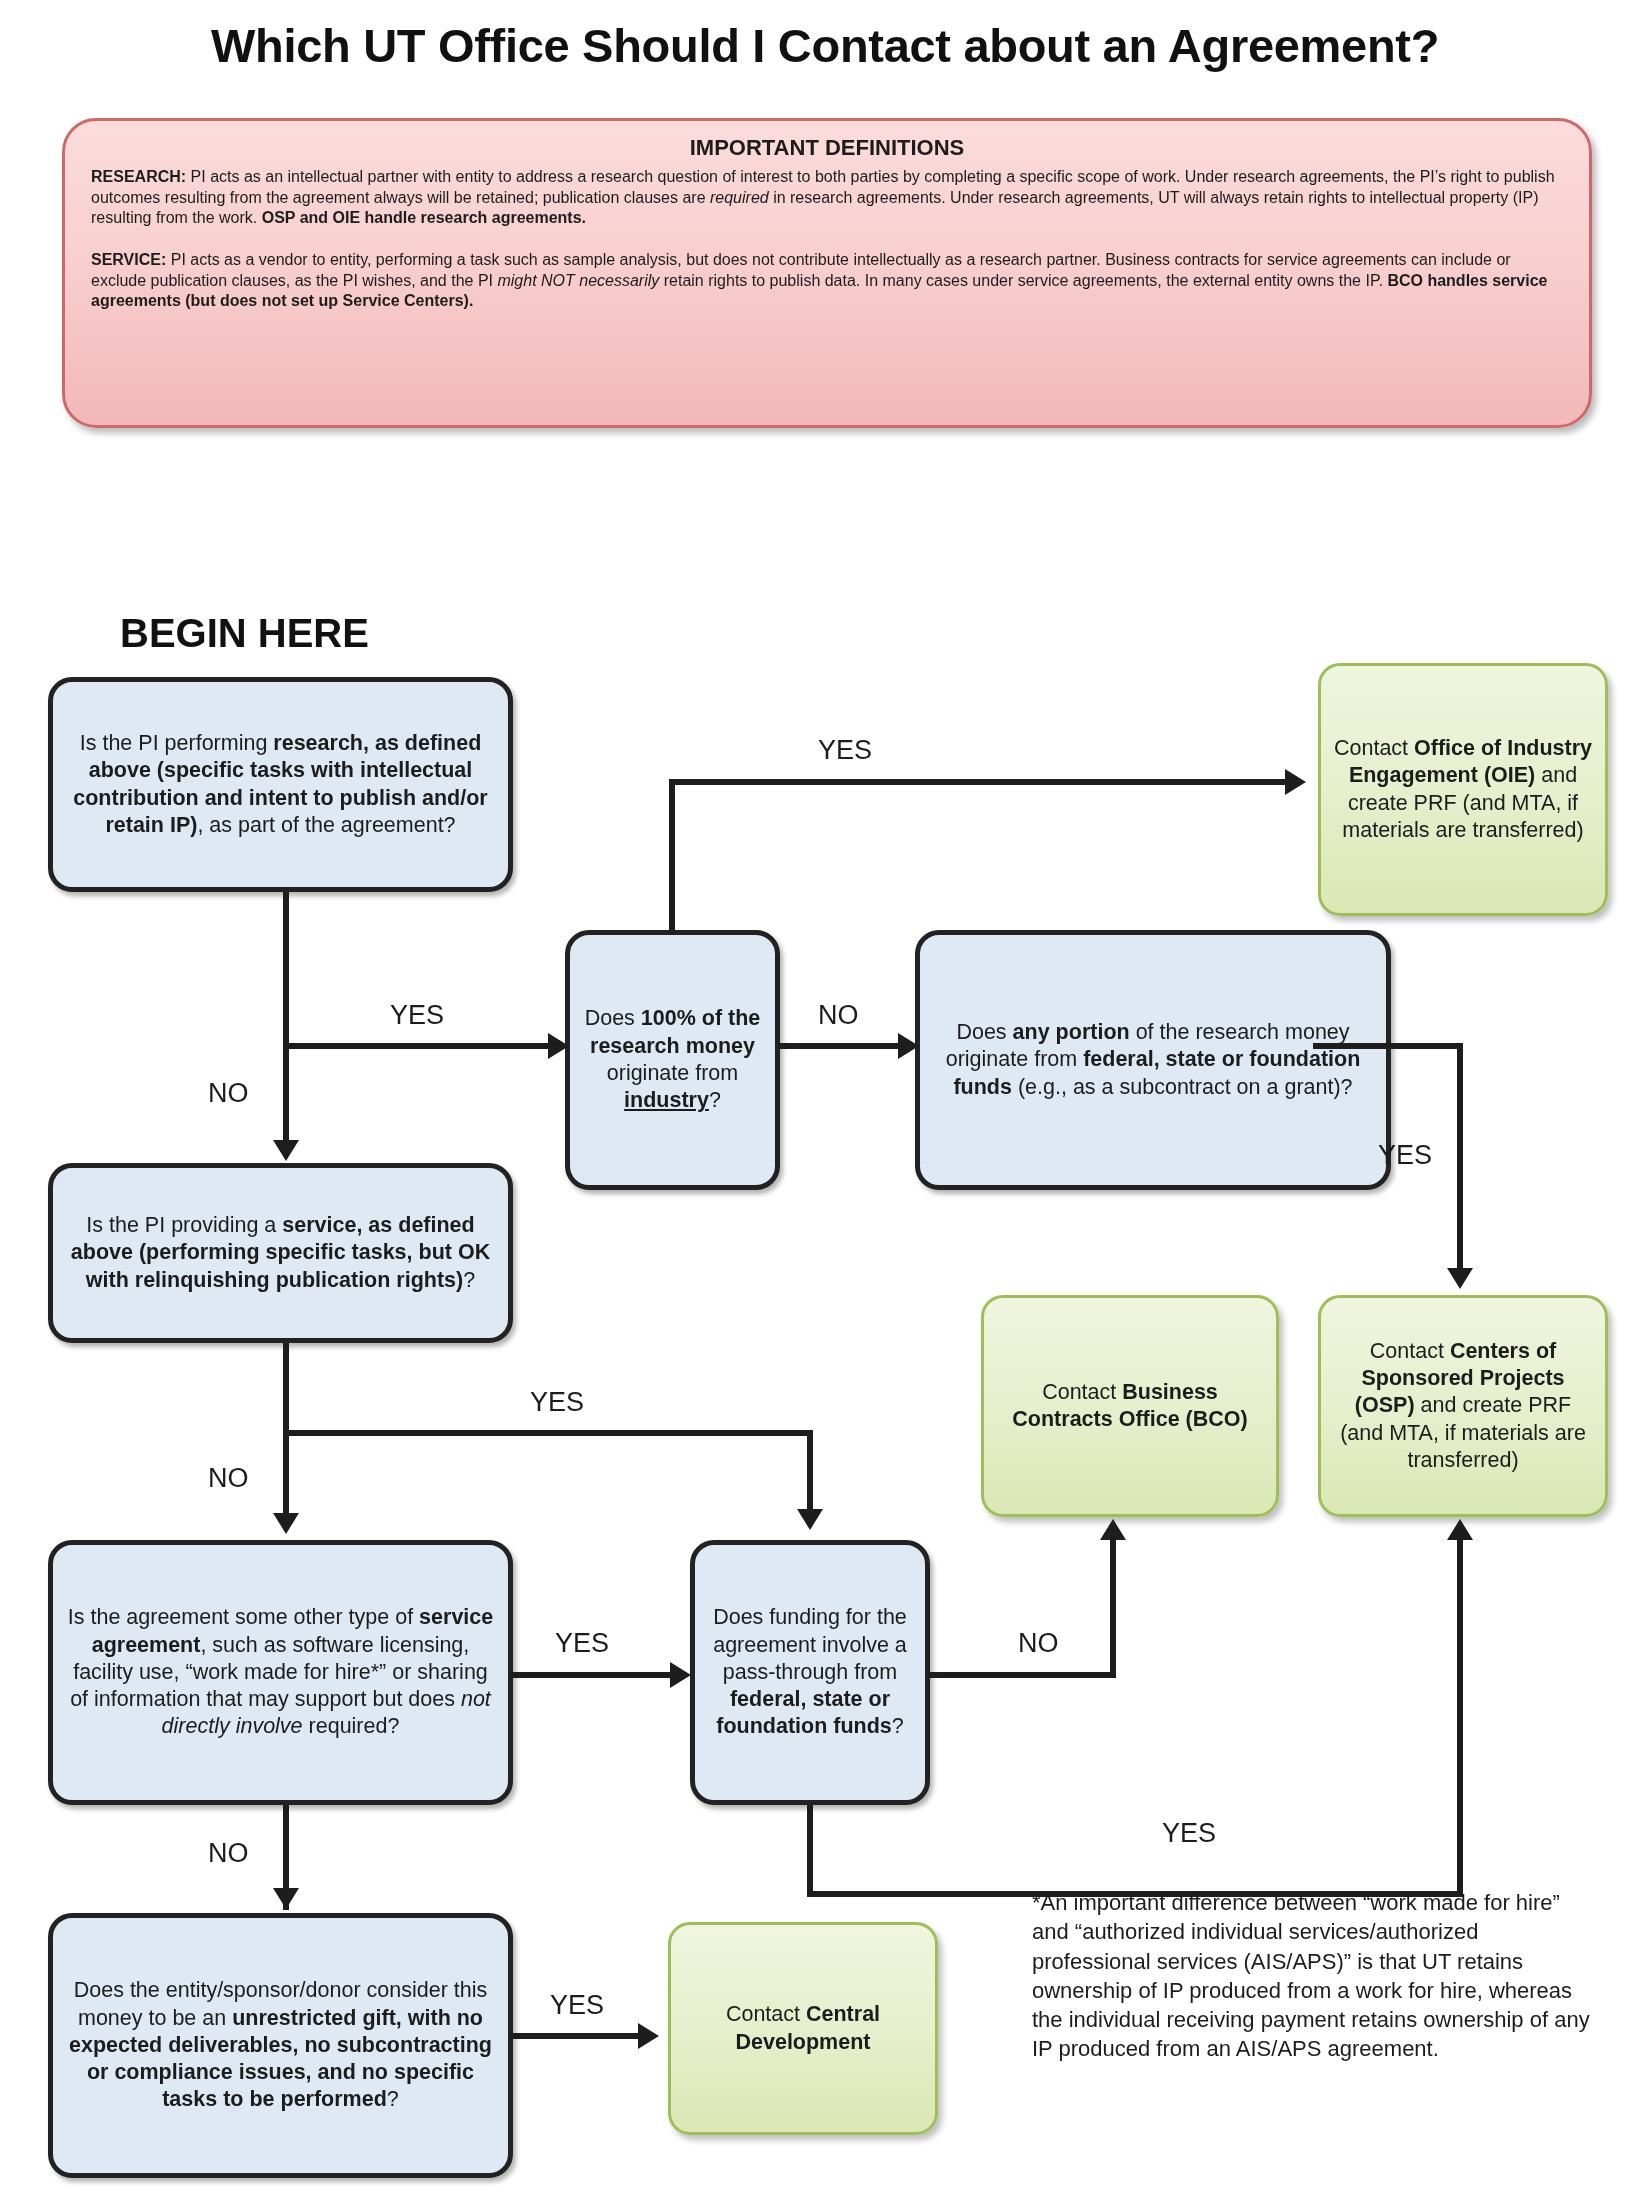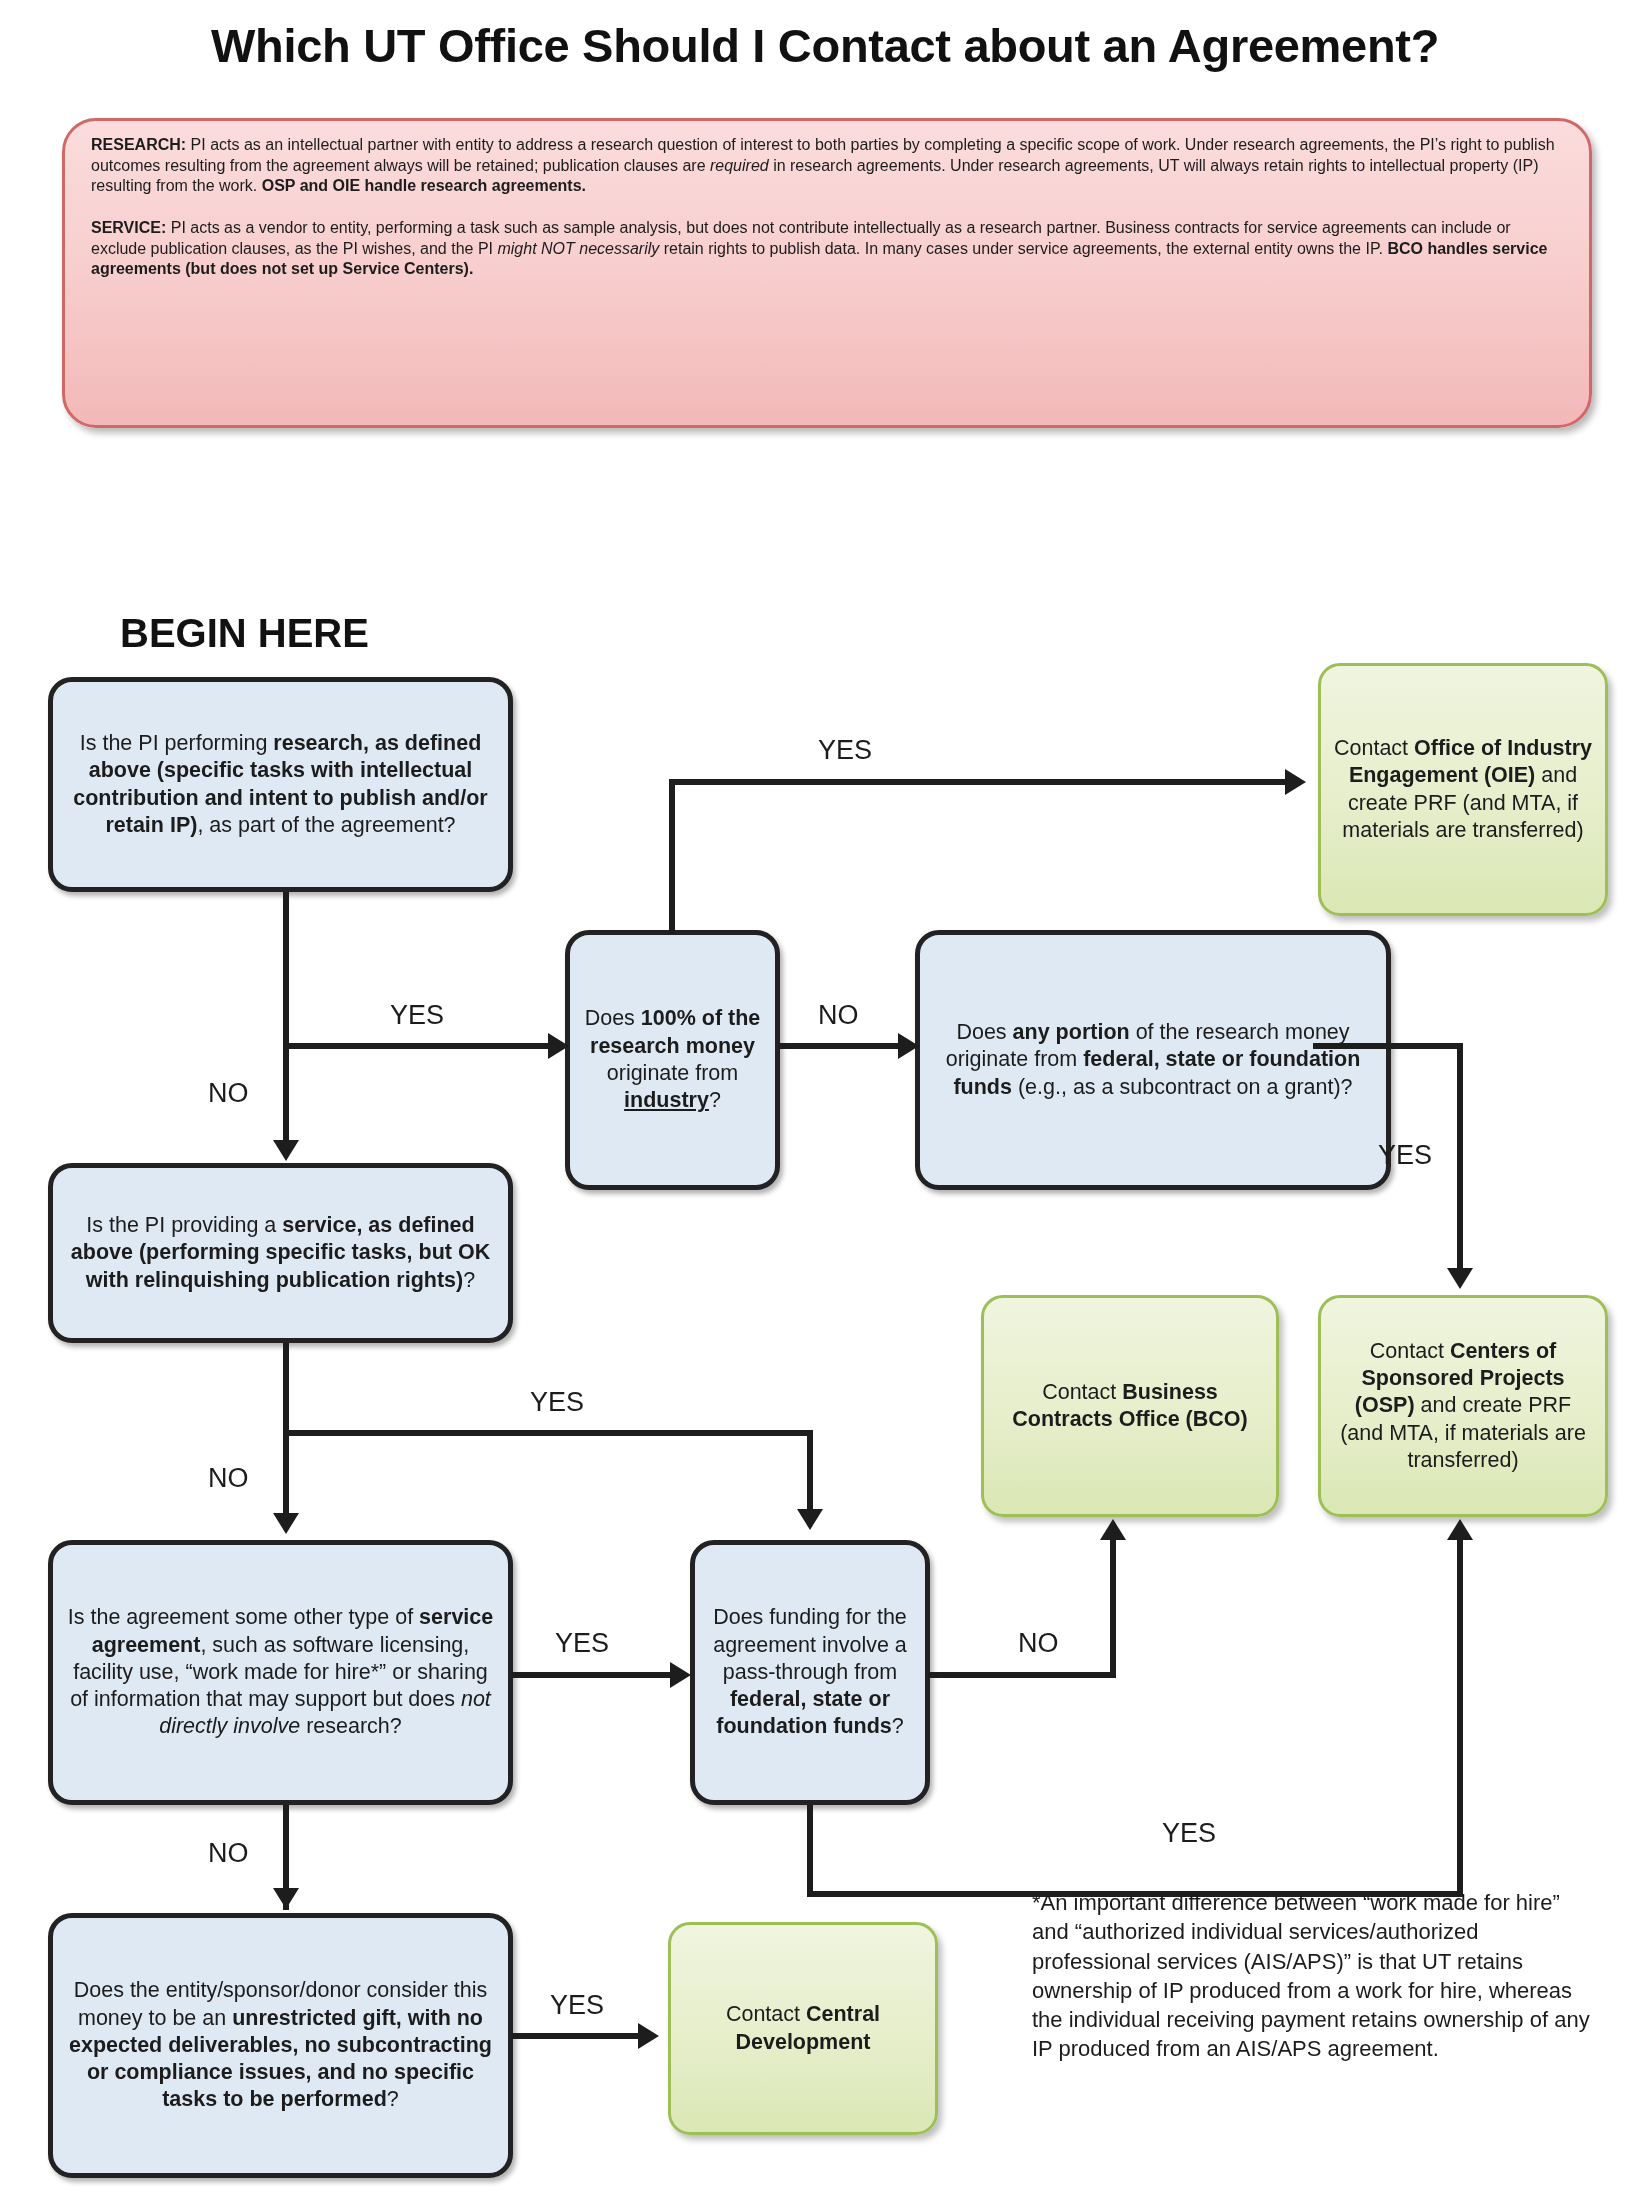--- a/index.html
+++ b/index.html
@@ -65,20 +65,21 @@
     position:absolute;left:1032px;top:1888px;width:565px;
     font-size:22px;line-height:1.33;text-align:left;
   }
 </style>
 </head>
 <body>
 
 <div id="title">Which UT Office Should I Contact about an Agreement?</div>
 
 <div id="defs">
+  <div class="dhead">IMPORTANT DEFINITIONS</div>
 
   <p><b>RESEARCH:</b><span> PI acts as an intellectual partner with entity to address a research question of interest to both parties by completing a specific scope of work. Under research agreements, the PI’s right to publish outcomes resulting from the agreement always will be retained; publication clauses are </span><i>required</i><span> in research agreements. Under research agreements, UT will always retain rights to intellectual property (IP) resulting from the work. </span><b>OSP and OIE handle research agreements.</b></p>
 
   <p class="second"><b>SERVICE:</b><span> PI acts as a vendor to entity, performing a task such as sample analysis, but does not contribute intellectually as a research partner. Business contracts for service agreements can include or exclude publication clauses, as the PI wishes, and the PI </span><i>might NOT necessarily</i><span> retain rights to publish data. In many cases under service agreements, the external entity owns the IP. </span><b>BCO handles service agreements (but does not set up Service Centers).</b></p>
 </div>
 
 <div id="beginhere">BEGIN HERE</div>
 
 <div class="node qbox" style="left:48px;top:677px;width:465px;height:215px;">
   <div><span>Is the PI performing </span><b>research, as defined above (specific tasks with intellectual contribution and intent to publish and/or retain IP)</b><span>, as part of the agreement?</span></div>
@@ -90,21 +91,21 @@
 
 <div class="node qbox" style="left:915px;top:930px;width:476px;height:260px;">
   <div><span>Does </span><b>any portion</b><span> of the research money originate from </span><b>federal, state or foundation funds</b><span> (e.g., as a subcontract on a grant)?</span></div>
 </div>
 
 <div class="node qbox" style="left:48px;top:1163px;width:465px;height:180px;">
   <div><span>Is the PI providing a </span><b>service, as defined above (performing specific tasks, but OK with relinquishing publication rights)</b><span>?</span></div>
 </div>
 
 <div class="node qbox" style="left:48px;top:1540px;width:465px;height:265px;">
-  <div><span>Is the agreement some other type of </span><b>service agreement</b><span>, such as software licensing, facility use, “work made for hire*” or sharing of information  that may support but does </span><i>not directly involve</i><span> research?</span></div>
+  <div><span>Is the agreement some other type of </span><b>service agreement</b><span>, such as software licensing, facility use, “work made for hire*” or sharing of information  that may support but does </span><i>not directly involve</i><span> required?</span></div>
 </div>
 
 <div class="node qbox" style="left:690px;top:1540px;width:240px;height:265px;">
   <div><span>Does funding for the agreement involve a pass-through from </span><b>federal, state or foundation funds</b><span>?</span></div>
 </div>
 
 <div class="node qbox" style="left:48px;top:1913px;width:465px;height:265px;">
   <div><span>Does the entity/sponsor/donor consider this money to be an </span><b>unrestricted gift, with no expected deliverables, no subcontracting or compliance issues, and no specific tasks to be performed</b><span>?</span></div>
 </div>
 

